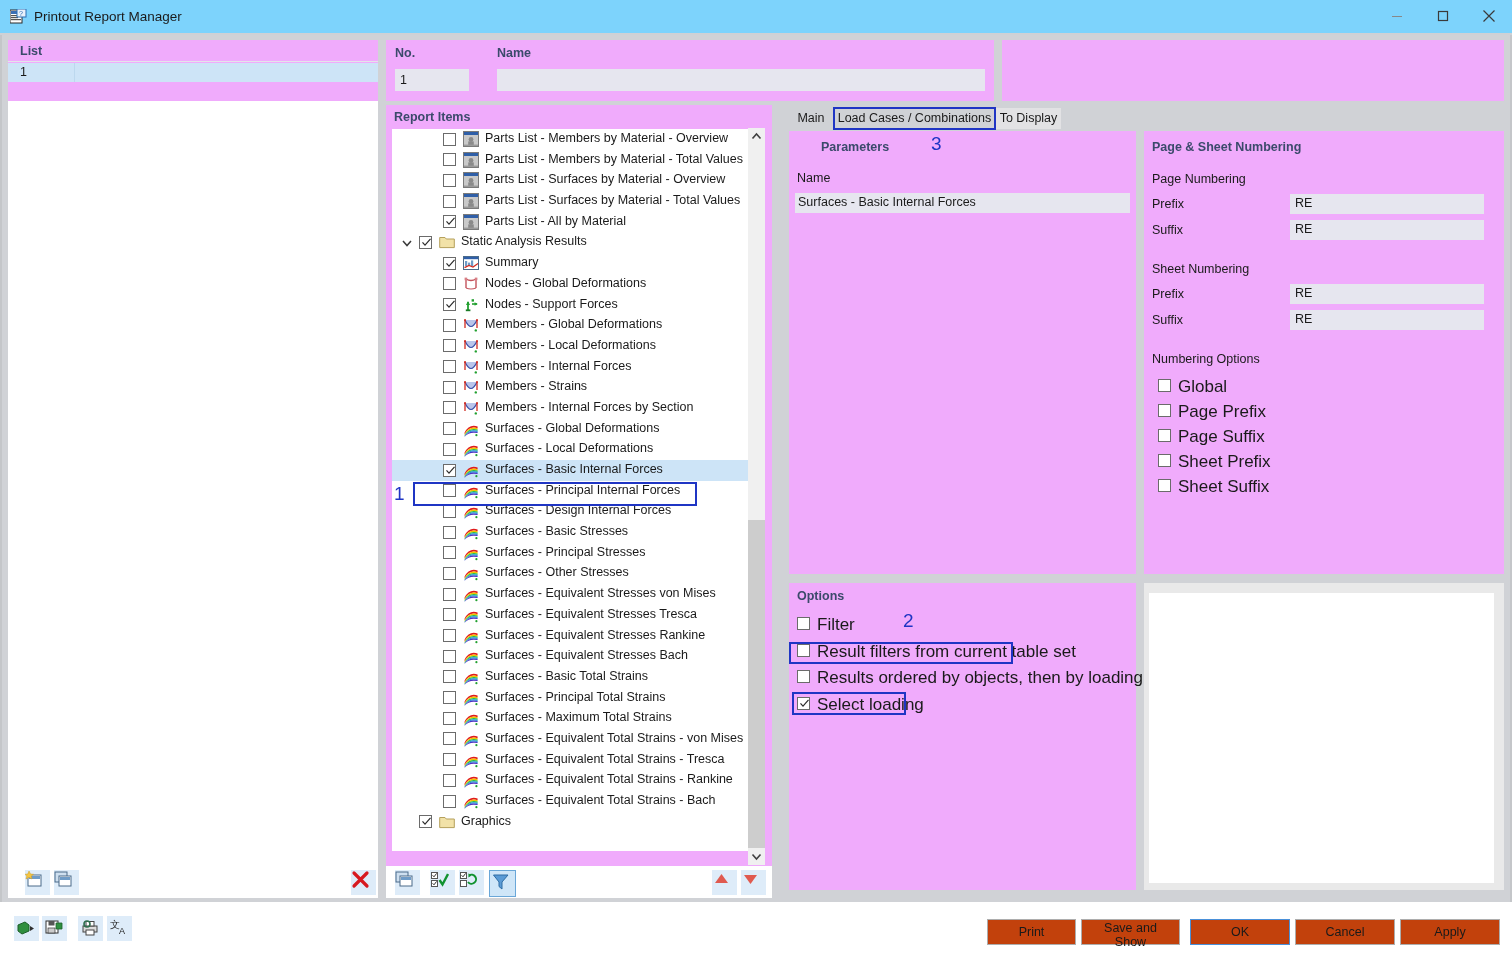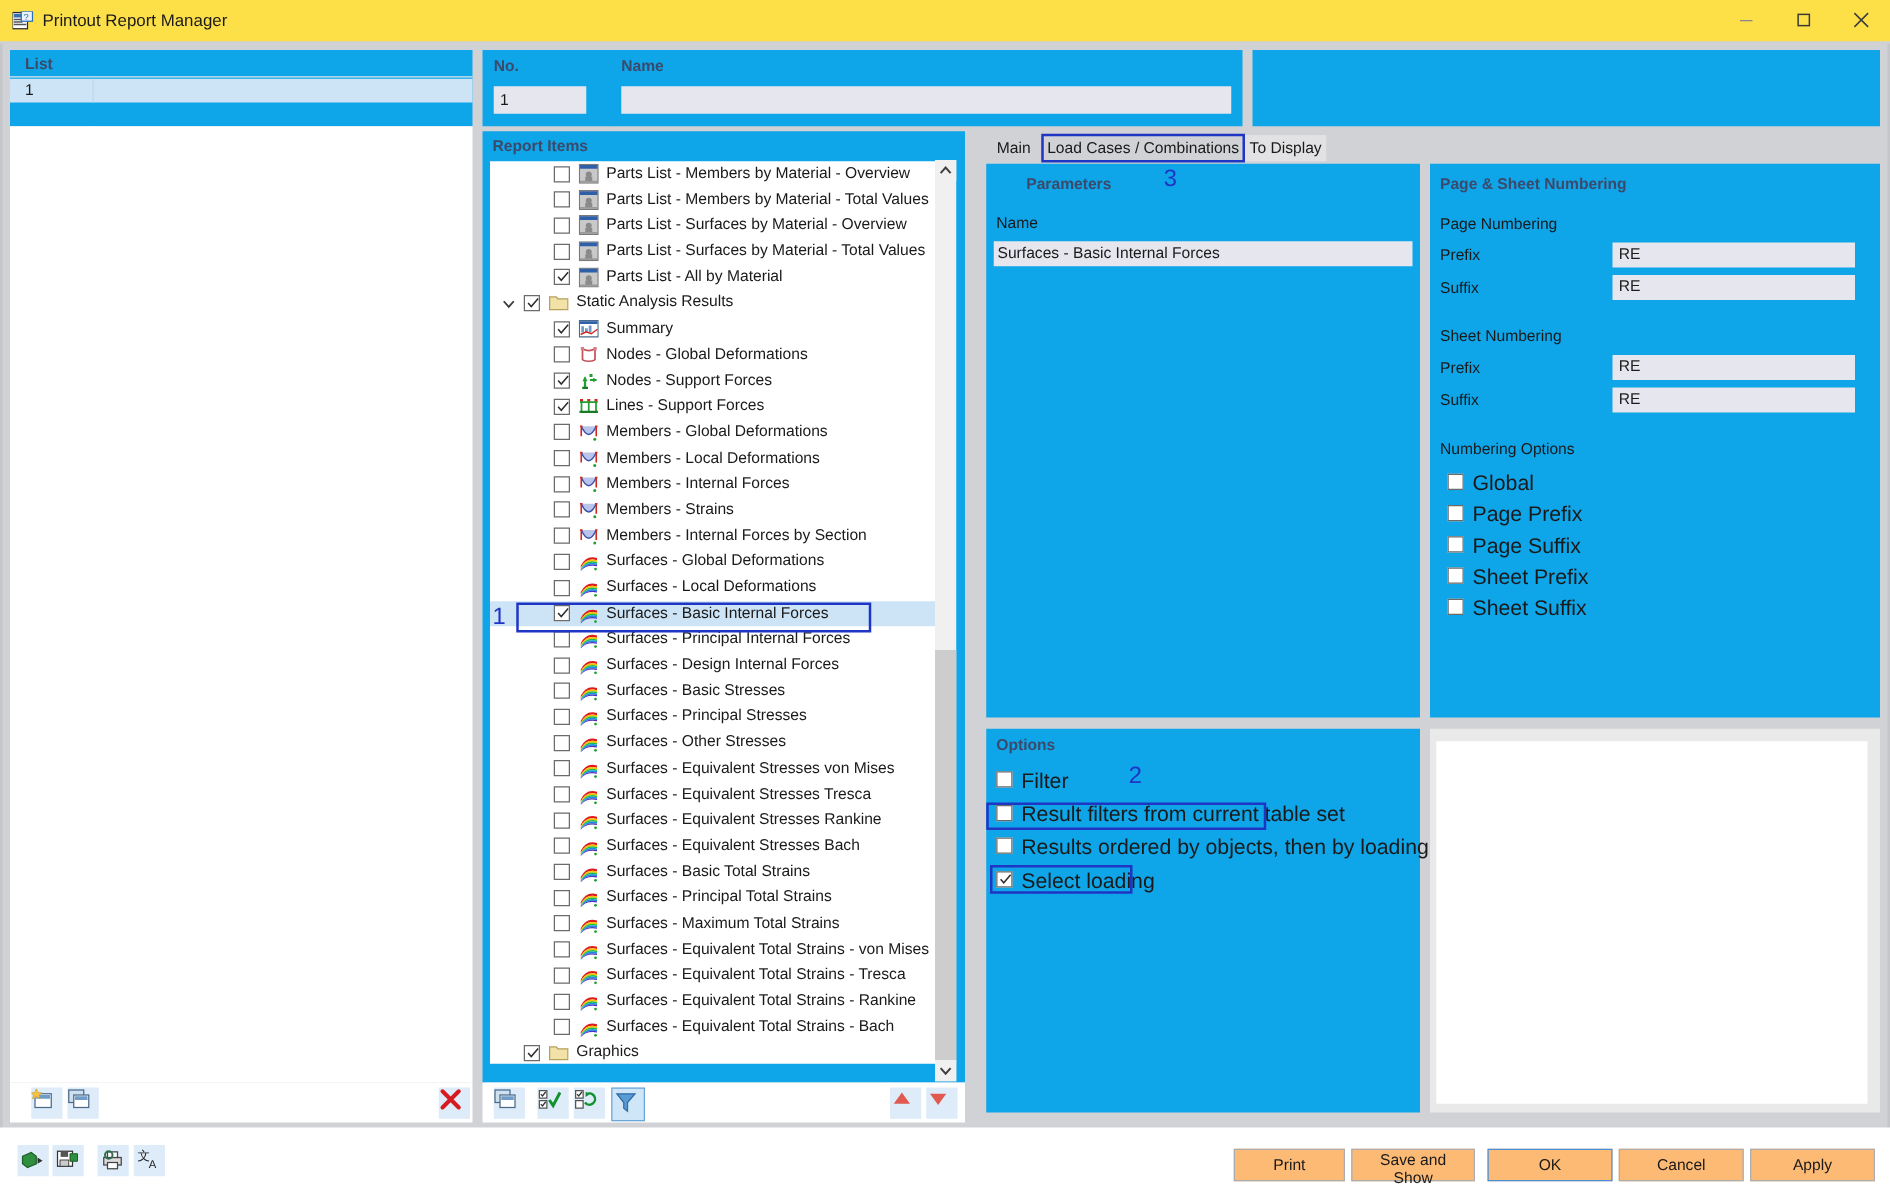--- a/index.html
+++ b/index.html
@@ -6,32 +6,32 @@
   body{
     width:1512px;height:957px;overflow:hidden;
     background:#d0d2d6;
     font-family:"Liberation Sans","DejaVu Sans",sans-serif;
     font-size:12.5px;color:#1a1a1a;
     -webkit-font-smoothing:antialiased;
   }
   .win{position:absolute;inset:0;background:#d0d2d6;}
 
   
-  .titlebar{position:absolute;left:0;top:0;width:1512px;height:34px;background:#fde047;}
+  .titlebar{position:absolute;left:0;top:0;width:1512px;height:34px;background:#7dd3fc;}
   .titlebar .tb-icon{position:absolute;left:10px;top:9px;width:17px;height:16px;}
   .titlebar .tb-title{position:absolute;left:34px;top:9px;font-size:13.5px;color:#1b1b1b;}
   .wbtn{position:absolute;top:0;width:46px;height:32px;cursor:default;}
   .wbtn svg{position:absolute;left:50%;top:50%;transform:translate(-50%,-50%);}
   #btn-min{right:92px;}
   #btn-max{right:46px;}
   #btn-close{right:0px;}
   .tb-underline{position:absolute;left:0;top:33px;width:1512px;height:2px;background:#cfd1d5;}
 
   
-  .panel{position:absolute;background:#0ea5e9;}
+  .panel{position:absolute;background:#f0abfc;}
   .grouplabel{color:#3b4a6b;font-weight:bold;font-size:12.5px;}
 
   
   #list-panel{left:8px;top:40px;width:370px;height:61px;}
   #list-header{position:absolute;left:0;top:0;width:370px;height:22px;}
   #list-header .hdr{position:absolute;left:12px;top:4px;color:#3b4a6b;font-weight:bold;font-size:12.5px;}
   #list-header .hline{position:absolute;left:0;bottom:0;width:370px;height:1px;background:#e3e5e9;}
   #list-row{position:absolute;left:0;top:23px;width:370px;height:19px;background:#cde4f7;}
   #list-row .cell{position:absolute;left:12px;top:2px;font-size:12.5px;color:#1a1a1a;}
   #list-row .vsep{position:absolute;left:66px;top:0;width:1px;height:19px;background:#bcd8ee;}
@@ -114,21 +114,21 @@
 
   #bottomright-panel{left:1144px;top:583px;width:360px;height:307px;}
   #br-inner{position:absolute;left:5px;top:10px;width:345px;height:290px;background:#ffffff;}
 
   
   .anno-box{position:absolute;border:2px solid #1f35c4;box-sizing:border-box;pointer-events:none;}
   .anno-num{position:absolute;color:#1f35c4;font-size:19px;font-family:"Liberation Sans",sans-serif;}
 
   
   #bottombar{position:absolute;left:0;top:902px;width:1512px;height:55px;background:#ffffff;}
-  .btn{position:absolute;top:919px;height:26px;background:#fdba74;border:1px solid #adadad;
+  .btn{position:absolute;top:919px;height:26px;background:#c2410c;border:1px solid #adadad;
        font-family:inherit;font-size:12.5px;color:#1a1a1a;cursor:default;box-sizing:border-box;}
   .btn.default{border:1px solid #4a90d9;}
   #btn-print{left:987px;width:89px;}
   #btn-saveshow{left:1081px;width:99px;}
   #btn-ok{left:1190px;width:100px;}
   #btn-cancel{left:1295px;width:100px;}
   #btn-apply{left:1400px;width:100px;}
 
   
   .edge{position:absolute;width:2px;background:#b9bbc0;}
@@ -333,36 +333,20 @@
               <path d="M5 13 L5 5" stroke="#21a02f" stroke-width="1.8" fill="none"></path>
               <path d="M5 4 L3 8 L7 8 Z" fill="#21a02f"></path>
               <path d="M9 7 L14 7" stroke="#21a02f" stroke-width="1.6"></path>
               <path d="M14.8 7 L11.6 5.2 L11.6 8.8 Z" fill="#21a02f"></path>
               <rect x="2.8" y="12.4" width="4.6" height="1.8" fill="#1a7a25"></rect>
               <rect x="8.6" y="2.2" width="2.4" height="2.4" fill="#21a02f"></rect>
             </svg></span>
           <span class="tlabel">Nodes - Support Forces</span>
         </div>
         <div class="trow lvl2">
-          <span class="cbx">
-            <svg class="tick" viewBox="0 0 11 11">
-              <path d="M1.5 5.4 L4 8.2 L9.5 1.8" fill="none" stroke="#2b2b2b" stroke-width="1.2"></path>
-            </svg>
-          </span>
-          <span class="ticon"><svg viewBox="0 0 16 16">
-              <rect x="1" y="2.2" width="2.4" height="2.4" fill="#d02a20"></rect>
-              <rect x="6.8" y="2.2" width="2.4" height="2.4" fill="#d02a20"></rect>
-              <rect x="12.6" y="2.2" width="2.4" height="2.4" fill="#d02a20"></rect>
-              <path d="M1 4.6 L15 4.6" stroke="#21a02f" stroke-width="1.4"></path>
-              <path d="M2.2 4.6 L2.2 12 M8 4.6 L8 12 M13.8 4.6 L13.8 12" stroke="#21a02f" stroke-width="1.4"></path>
-              <path d="M0.6 12.4 L15.4 12.4" stroke="#1a7a25" stroke-width="1.8"></path>
-            </svg></span>
-          <span class="tlabel">Lines - Support Forces</span>
-        </div>
-        <div class="trow lvl2">
           <span class="cbx"></span>
           <span class="ticon"><svg viewBox="0 0 16 16">
               <path d="M2 3 Q8 16 14 3" fill="#b9c4ea" stroke="#3a4fa8" stroke-width="1.2"></path>
               <path d="M2 3 L2 11 M14 3 L14 11" stroke="#d02a20" stroke-width="1.3"></path>
               <path d="M1 3 L3 3 M13 3 L15 3" stroke="#d02a20" stroke-width="1.3"></path>
               <circle cx="12.8" cy="13.4" r="1.2" fill="#21a02f"></circle>
             </svg></span>
           <span class="tlabel">Members - Global Deformations</span>
         </div>
         <div class="trow lvl2">

